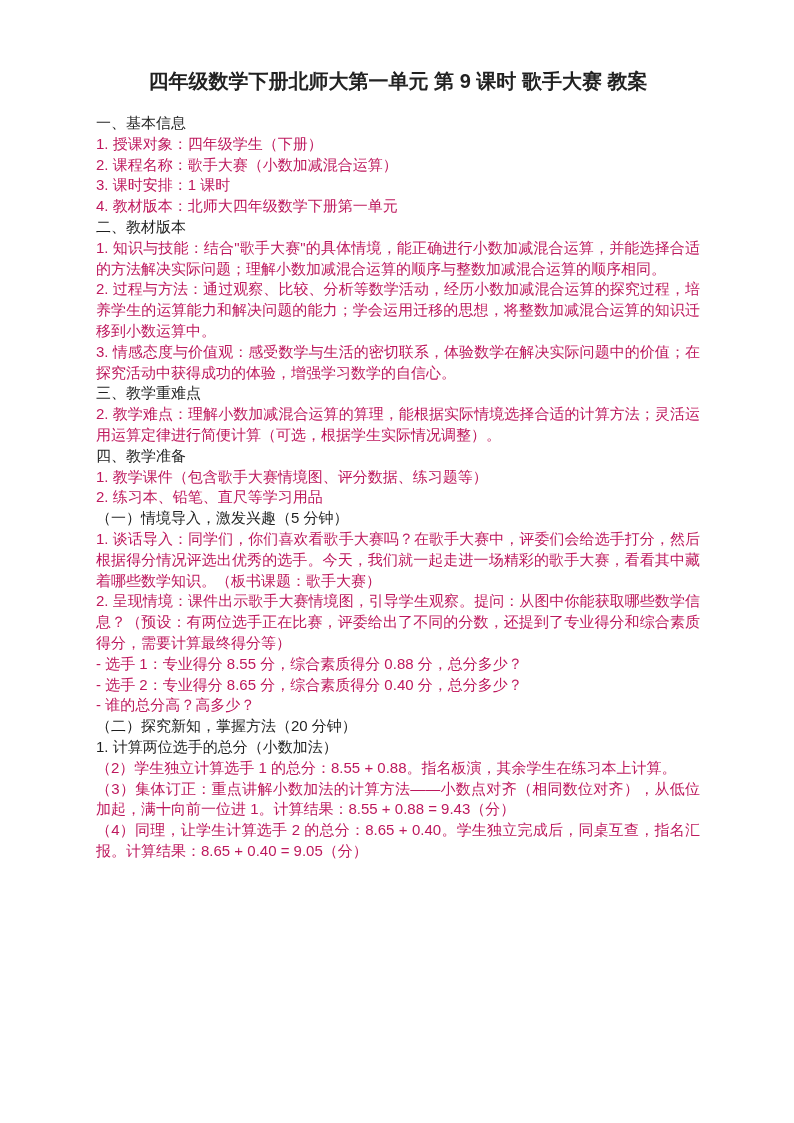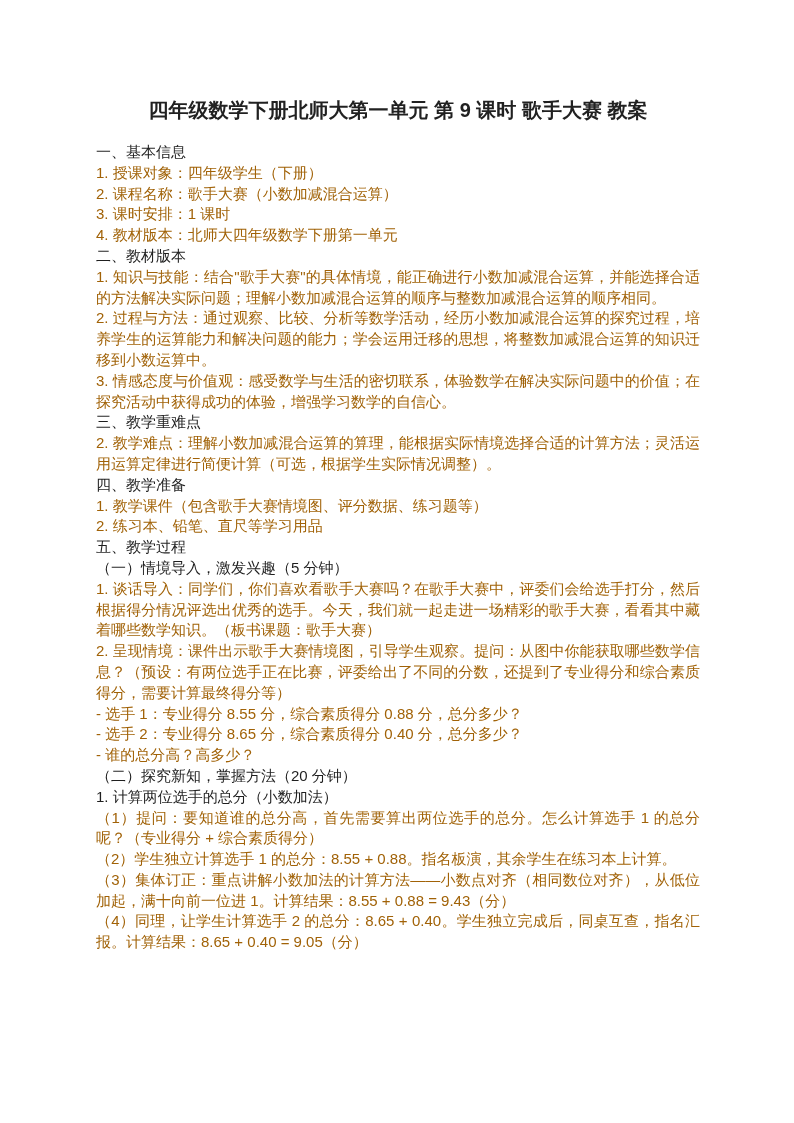--- a/index.html
+++ b/index.html
@@ -11,38 +11,38 @@
     width: 794px;
     height: 1123px;
     font-family: "Liberation Sans", sans-serif;
     overflow: hidden;
   }
   .page {
     box-sizing: border-box;
     width: 794px;
     height: 1123px;
     background: #ffffff;
-    padding: 96px 94px 40px 96px;
+    padding: 67px 94px 40px 96px;
   }
   .doc-title {
     margin: 0 0 17px 0;
     font-size: 20px;
     line-height: 29px;
     font-weight: bold;
     text-align: center;
     color: #212121;
   }
   .doc-body {
     width: 604px;
   }
   .block {
     margin: 0;
     font-size: 15px;
     line-height: 20.8px;
-    color: #a16207;
+    color: #be185d;
     text-align: justify;
     word-break: break-all;
   }
   .block.heading {
     font-weight: normal;
     color: #1f1f1f;
   }
 </style>
 </head>
 <body>
@@ -57,27 +57,25 @@
       <p class="block">4. 教材版本：北师大四年级数学下册第一单元</p>
       <p class="block heading">二、教材版本</p>
       <p class="block">1. 知识与技能：结合"歌手大赛"的具体情境，能正确进行小数加减混合运算，并能选择合适的方法解决实际问题；理解小数加减混合运算的顺序与整数加减混合运算的顺序相同。</p>
       <p class="block">2. 过程与方法：通过观察、比较、分析等数学活动，经历小数加减混合运算的探究过程，培养学生的运算能力和解决问题的能力；学会运用迁移的思想，将整数加减混合运算的知识迁移到小数运算中。</p>
       <p class="block">3. 情感态度与价值观：感受数学与生活的密切联系，体验数学在解决实际问题中的价值；在探究活动中获得成功的体验，增强学习数学的自信心。</p>
       <p class="block heading">三、教学重难点</p>
       <p class="block">2. 教学难点：理解小数加减混合运算的算理，能根据实际情境选择合适的计算方法；灵活运用运算定律进行简便计算（可选，根据学生实际情况调整）。</p>
       <p class="block heading">四、教学准备</p>
       <p class="block">1. 教学课件（包含歌手大赛情境图、评分数据、练习题等）</p>
       <p class="block">2. 练习本、铅笔、直尺等学习用品</p>
-      <p class="block heading">五、教学过程</p>
       <p class="block heading">（一）情境导入，激发兴趣（5 分钟）</p>
       <p class="block">1. 谈话导入：同学们，你们喜欢看歌手大赛吗？在歌手大赛中，评委们会给选手打分，然后根据得分情况评选出优秀的选手。今天，我们就一起走进一场精彩的歌手大赛，看看其中藏着哪些数学知识。（板书课题：歌手大赛）</p>
       <p class="block">2. 呈现情境：课件出示歌手大赛情境图，引导学生观察。提问：从图中你能获取哪些数学信息？（预设：有两位选手正在比赛，评委给出了不同的分数，还提到了专业得分和综合素质得分，需要计算最终得分等）</p>
       <p class="block">- 选手 1：专业得分 8.55 分，综合素质得分 0.88 分，总分多少？</p>
       <p class="block">- 选手 2：专业得分 8.65 分，综合素质得分 0.40 分，总分多少？</p>
       <p class="block">- 谁的总分高？高多少？</p>
       <p class="block heading">（二）探究新知，掌握方法（20 分钟）</p>
       <p class="block heading">1. 计算两位选手的总分（小数加法）</p>
-      <p class="block">（1）提问：要知道谁的总分高，首先需要算出两位选手的总分。怎么计算选手 1 的总分呢？（专业得分 + 综合素质得分）</p>
       <p class="block">（2）学生独立计算选手 1 的总分：8.55 + 0.88。指名板演，其余学生在练习本上计算。</p>
       <p class="block">（3）集体订正：重点讲解小数加法的计算方法——小数点对齐（相同数位对齐），从低位加起，满十向前一位进 1。计算结果：8.55 + 0.88 = 9.43（分）</p>
       <p class="block">（4）同理，让学生计算选手 2 的总分：8.65 + 0.40。学生独立完成后，同桌互查，指名汇报。计算结果：8.65 + 0.40 = 9.05（分）</p>
     </div>
 </div>
 
 </body></html>

